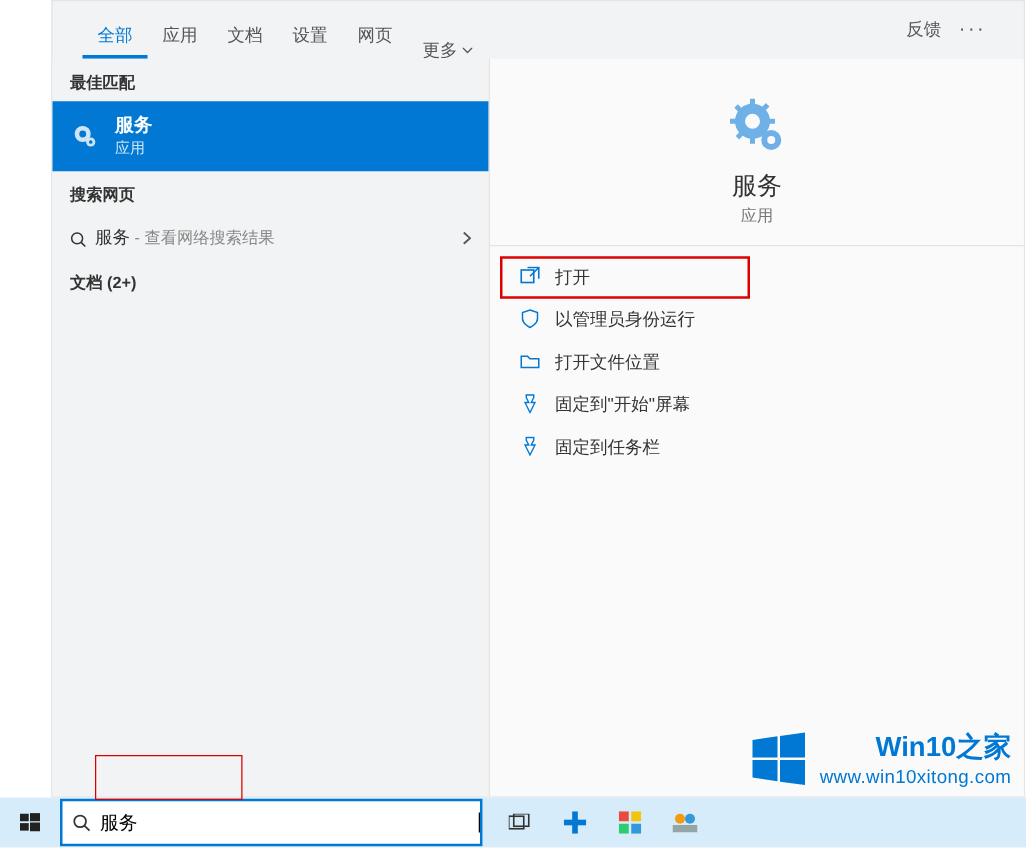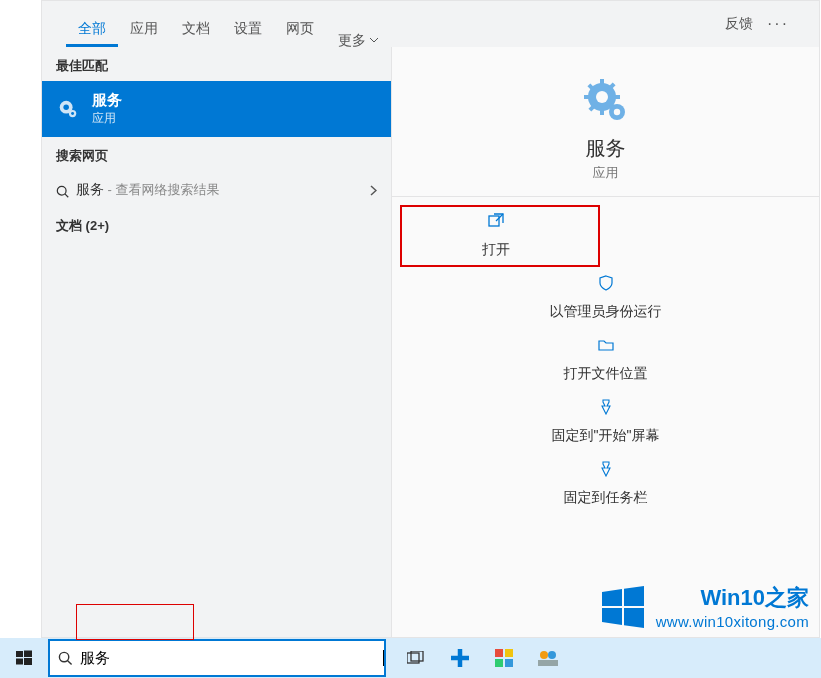--- a/index.html
+++ b/index.html
@@ -28,21 +28,21 @@
   .web-item .wi-term { font-size:14px; color:#333; }
   .web-item .wi-sub { font-size:13px; color:#888; }
   .web-item .wi-chevron { color:#555; font-size:14px; }
   .docs-label { font-size:13px; font-weight:600; padding:8px 14px; color:#333; }
   .right { flex:1; background:#fafafa; display:flex; flex-direction:column; border-left:1px solid #e4e4e5; }
   .detail-top { display:flex; flex-direction:column; align-items:center; padding:30px 0 14px; border-bottom:1px solid #e4e4e5; }
   .big-icon { width:48px; height:48px; display:flex; align-items:center; justify-content:center; }
   .detail-title { font-size:20px; color:#333; margin-top:10px; }
   .detail-sub { font-size:13px; color:#777; margin-top:2px; }
   .actions { padding:8px 0; }
-  .action { display:flex; align-items:center; padding:8px 24px; font-size:14px; color:#333; gap:12px;flex-direction:column; }
+  .action { display:flex; padding:8px 24px; font-size:14px; color:#333; gap:12px; }
   .action.highlight { outline:2px solid #d00; outline-offset:-2px; width:200px; margin-left:8px; padding-left:16px; }
   .action svg { flex:0 0 16px; }
   .taskbar { position:absolute; left:0; bottom:0; width:821px; height:40px; background:#d7ecfb; display:flex; align-items:center; }
   .start { width:48px; height:40px; display:flex; align-items:center; justify-content:center; }
   .searchbox { width:338px; height:38px; margin-left:0; background:#fff; border:2px solid #0078d4; display:flex; align-items:center; }
   .searchbox .sicon { width:30px; display:flex; align-items:center; justify-content:center; }
   .searchbox input { border:none; outline:none; font-size:15px; flex:1; height:100%; background:transparent; }
   .tb-icons { display:flex; align-items:center; gap:0; margin-left:8px; }
   .tb-icon { width:44px; height:40px; display:flex; align-items:center; justify-content:center; }
   .redrect { position:absolute; border:1px solid #d00; pointer-events:none; }

